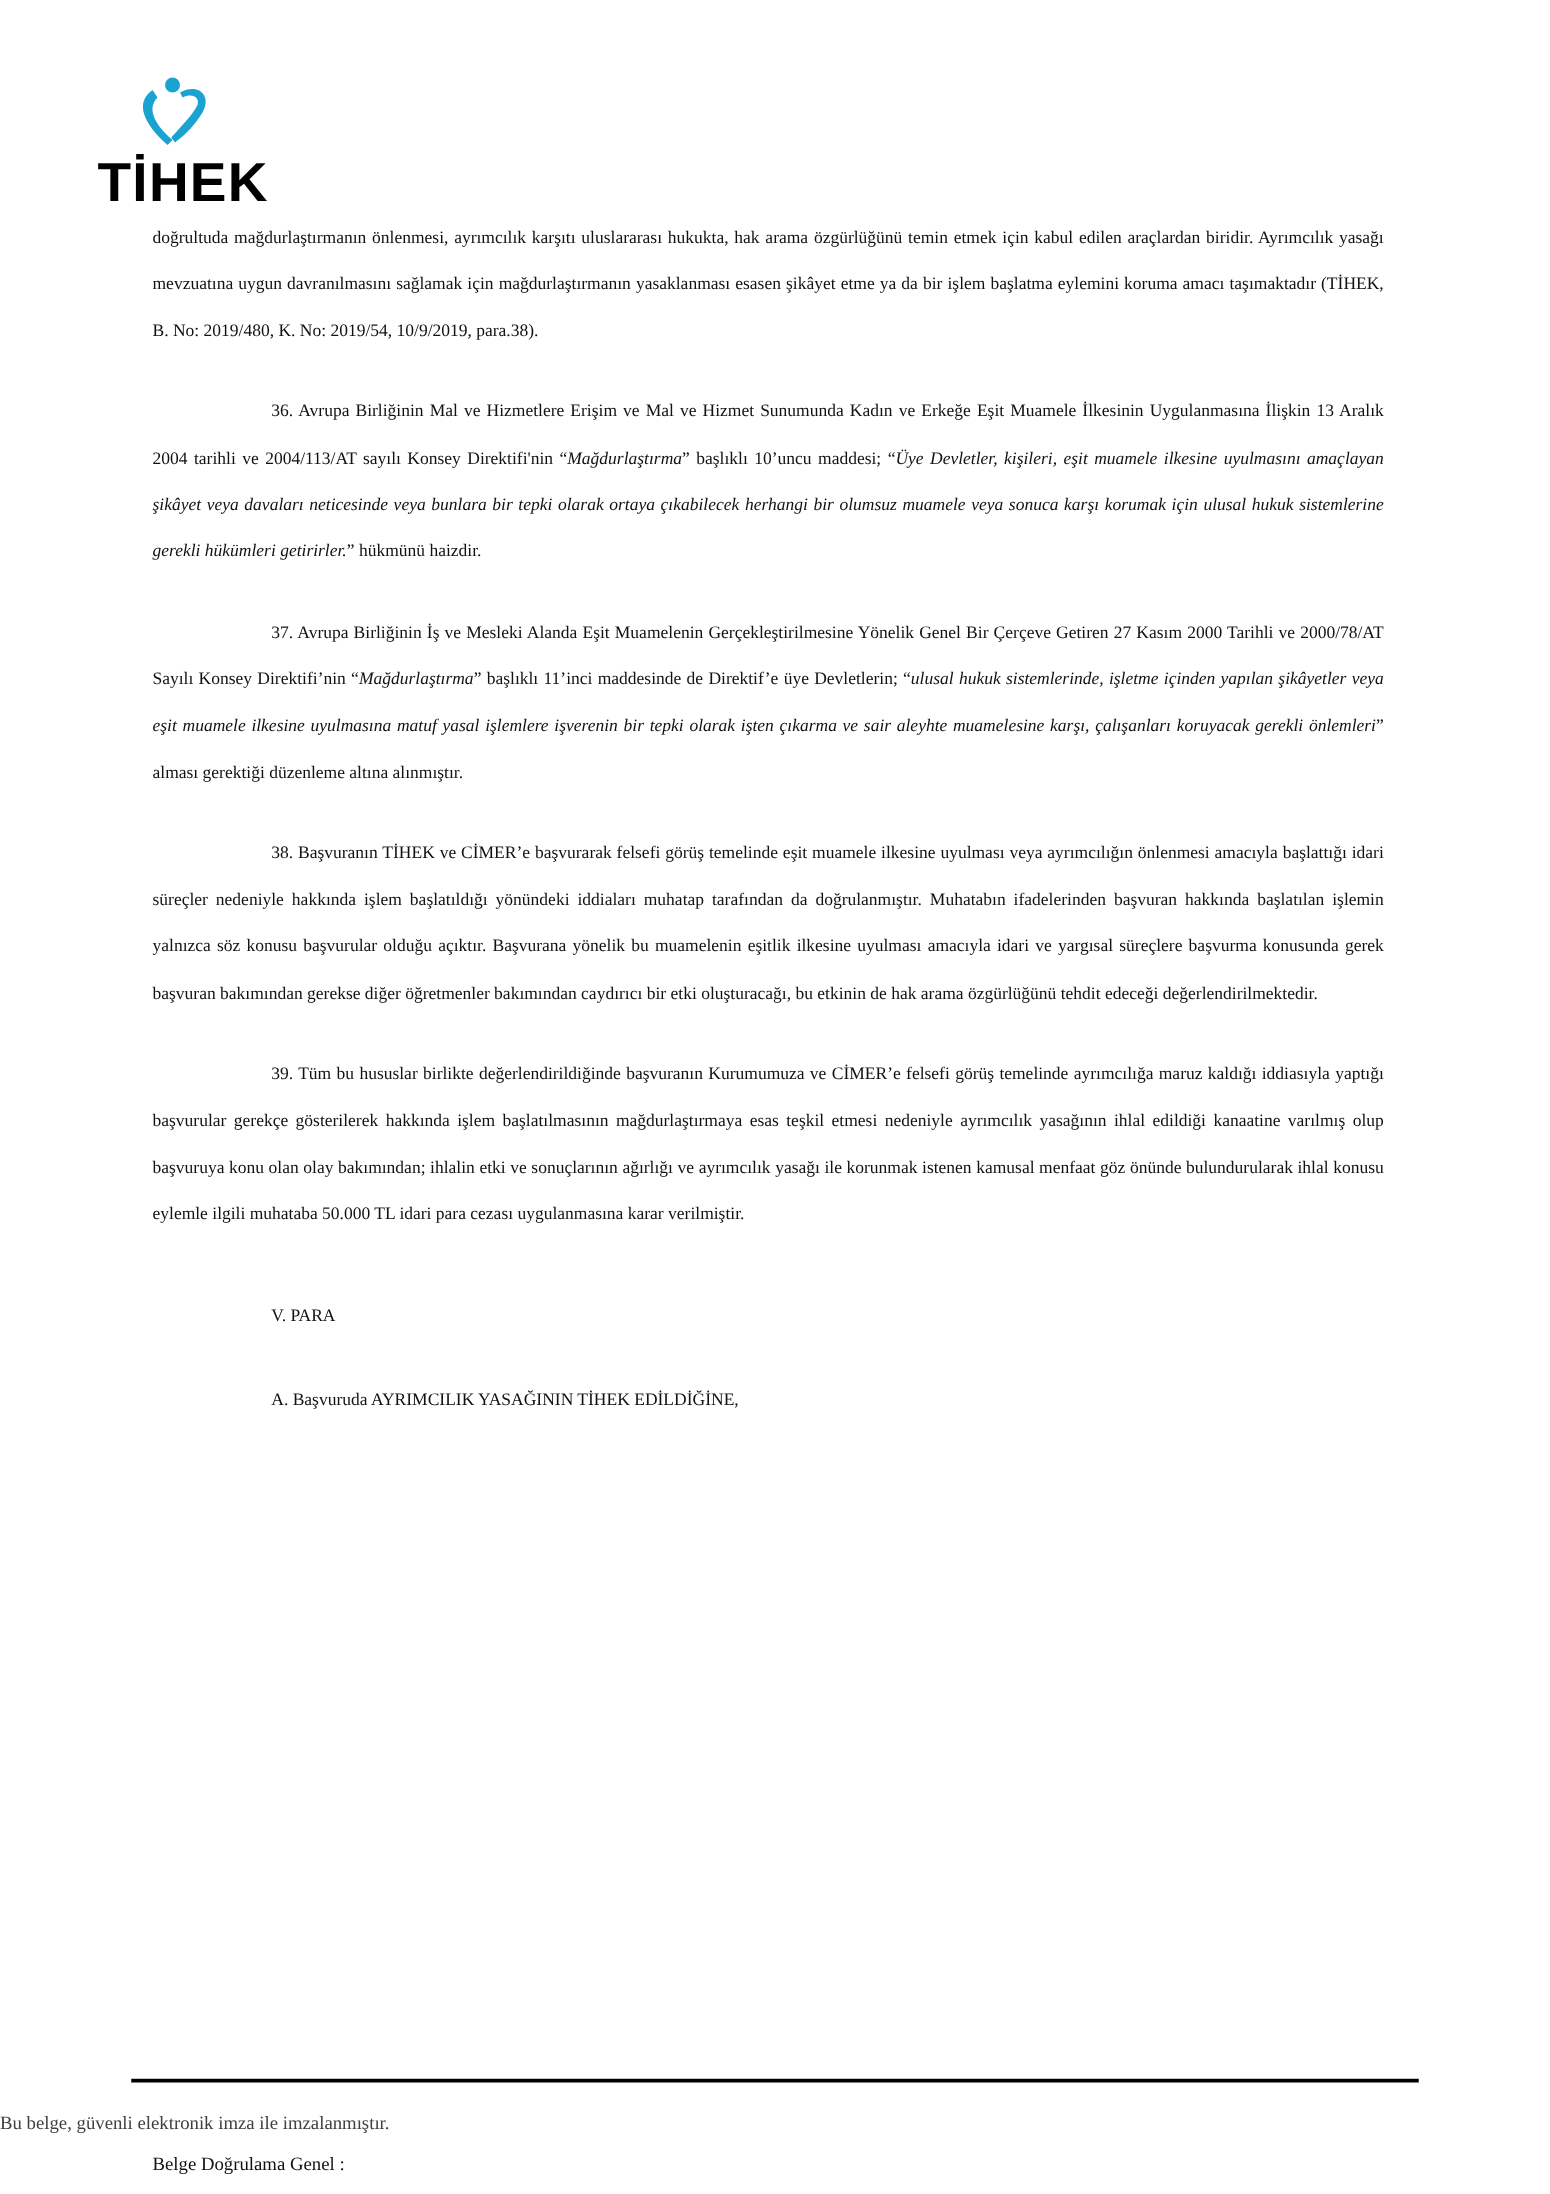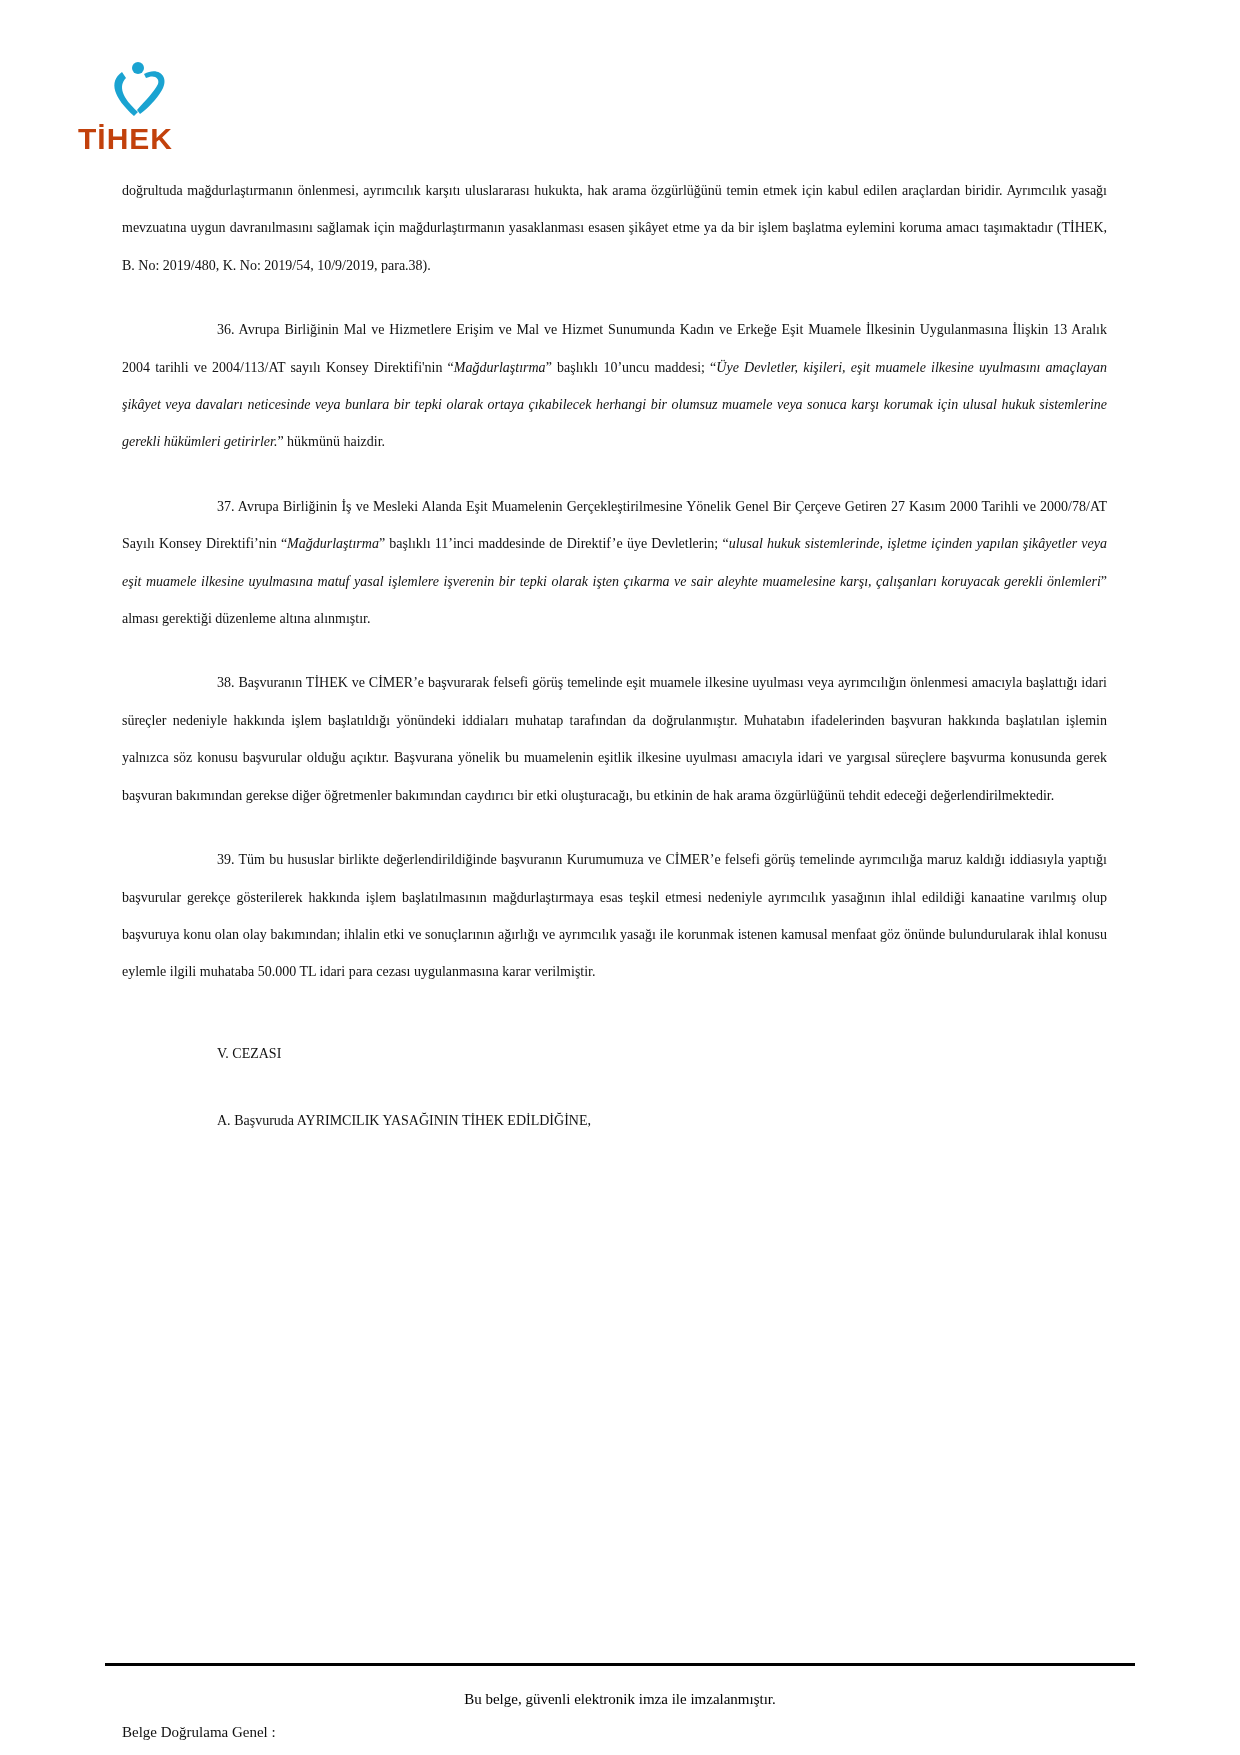--- a/index.html
+++ b/index.html
@@ -1,31 +1,31 @@
 <!DOCTYPE html>
 <html><head>
 <meta charset="utf-8">
 <style>
   html, body { margin: 0; padding: 0; background: #ffffff; }
   body { width: 1240px; height: 1755px; position: relative; overflow: hidden;
          font-family: "Liberation Serif", serif; color: #111; }
   .logo { position: absolute; left: 78px; top: 60px; width: 130px; height: 110px; }
   .logo-text { position: absolute; left: 0; top: 62px; font-family: "Liberation Sans", sans-serif;
-               font-weight: bold; font-size: 30px; color: #c2410c; letter-spacing: 1px; }
+               font-weight: bold; font-size: 44px; color: #000000; letter-spacing: 1px; }
   .content { position: absolute; left: 122px; top: 172px; width: 985px; }
   p { margin: 0; font-size: 14px; line-height: 37.4px; text-align: justify; }
   .para { margin-bottom: 27px; }
   .indent { text-indent: 75px; }
   b { font-weight: normal; margin-left: 20px; }
   i { font-style: italic; }
   .heading { margin-top: 44px; margin-bottom: 30px; }
   .decision { margin-bottom: 30px; }
   .footer-line { position: absolute; left: 105px; top: 1663px; width: 1030px; height: 3px; background: #000; }
-  .footer-red { position: absolute; left: 0; width: 1240px; top: 1691px; text-align: center;
-                color: #000000; font-size: 15px; }
+  .footer-red { position: absolute; left: 0; width: 1240px; top: 1691px; text-align: left;
+                color: #404040; font-size: 15px; }
   .footer-code { position: absolute; left: 122px; top: 1724px; font-size: 15px; }
   .footer-page { position: absolute; left: 0; width: 1240px; top: 1778px; font-size: 15px; }
 </style>
 </head>
 <body>
 
 <div class="logo">
   <svg width="80" height="62" viewBox="0 0 80 62" style="position:absolute;left:22px;top:0;">
     <circle cx="38" cy="8" r="6" fill="#1aa3d1"></circle>
     <path d="M22 12 C8 22, 14 38, 34 56 L38 52 C22 38, 18 26, 26 18 Z" fill="#1aa3d1"></path>
@@ -38,21 +38,21 @@
   <p class="para">doğrultuda mağdurlaştırmanın önlenmesi, ayrımcılık karşıtı uluslararası hukukta, hak arama özgürlüğünü temin etmek için kabul edilen araçlardan biridir. Ayrımcılık yasağı mevzuatına uygun davranılmasını sağlamak için mağdurlaştırmanın yasaklanması esasen şikâyet etme ya da bir işlem başlatma eylemini koruma amacı taşımaktadır (TİHEK, B. No: 2019/480, K. No: 2019/54, 10/9/2019, para.38).</p>
 
   <p class="para indent"><b>36.</b><span> Avrupa Birliğinin Mal ve Hizmetlere Erişim ve Mal ve Hizmet Sunumunda Kadın ve Erkeğe Eşit Muamele İlkesinin Uygulanmasına İlişkin 13 Aralık 2004 tarihli ve 2004/113/AT sayılı Konsey Direktifi'nin “</span><i>Mağdurlaştırma</i><span>” başlıklı 10’uncu maddesi; “</span><i>Üye Devletler, kişileri, eşit muamele ilkesine uyulmasını amaçlayan şikâyet veya davaları neticesinde veya bunlara bir tepki olarak ortaya çıkabilecek herhangi bir olumsuz muamele veya sonuca karşı korumak için ulusal hukuk sistemlerine gerekli hükümleri getirirler.</i><span>” hükmünü haizdir.</span></p>
 
   <p class="para indent"><b>37.</b><span> Avrupa Birliğinin İş ve Mesleki Alanda Eşit Muamelenin Gerçekleştirilmesine Yönelik Genel Bir Çerçeve Getiren 27 Kasım 2000 Tarihli ve 2000/78/AT Sayılı Konsey Direktifi’nin “</span><i>Mağdurlaştırma</i><span>” başlıklı 11’inci maddesinde de Direktif’e üye Devletlerin; “</span><i>ulusal hukuk sistemlerinde, işletme içinden yapılan şikâyetler veya eşit muamele ilkesine uyulmasına matuf yasal işlemlere işverenin bir tepki olarak işten çıkarma ve sair aleyhte muamelesine karşı, çalışanları koruyacak gerekli önlemleri</i><span>” alması gerektiği düzenleme altına alınmıştır.</span></p>
 
   <p class="para indent"><b>38.</b><span> Başvuranın TİHEK ve CİMER’e başvurarak felsefi görüş temelinde eşit muamele ilkesine uyulması veya ayrımcılığın önlenmesi amacıyla başlattığı idari süreçler nedeniyle hakkında işlem başlatıldığı yönündeki iddiaları muhatap tarafından da doğrulanmıştır. Muhatabın ifadelerinden başvuran hakkında başlatılan işlemin yalnızca söz konusu başvurular olduğu açıktır. Başvurana yönelik bu muamelenin eşitlik ilkesine uyulması amacıyla idari ve yargısal süreçlere başvurma konusunda gerek başvuran bakımından gerekse diğer öğretmenler bakımından caydırıcı bir etki oluşturacağı, bu etkinin de hak arama özgürlüğünü tehdit edeceği değerlendirilmektedir.</span></p>
 
   <p class="para indent"><b>39.</b><span> Tüm bu hususlar birlikte değerlendirildiğinde başvuranın Kurumumuza ve CİMER’e felsefi görüş temelinde ayrımcılığa maruz kaldığı iddiasıyla yaptığı başvurular gerekçe gösterilerek hakkında işlem başlatılmasının mağdurlaştırmaya esas teşkil etmesi nedeniyle ayrımcılık yasağının ihlal edildiği kanaatine varılmış olup başvuruya konu olan olay bakımından; ihlalin etki ve sonuçlarının ağırlığı ve ayrımcılık yasağı ile korunmak istenen kamusal menfaat göz önünde bulundurularak ihlal konusu eylemle ilgili muhataba 50.000 TL idari para cezası uygulanmasına karar verilmiştir.</span></p>
 
-  <p class="heading indent"><b>V. CEZASI</b></p>
+  <p class="heading indent"><b>V. PARA</b></p>
 
   <p class="decision indent"><b>A.</b><span> Başvuruda AYRIMCILIK YASAĞININ TİHEK EDİLDİĞİNE,</span></p>
 
 </div>
 
 <div class="footer-line"></div>
 <div class="footer-red">Bu belge, güvenli elektronik imza ile imzalanmıştır.</div>
 <div class="footer-code">Belge Doğrulama Genel :</div>
 <div class="footer-page">13 / 14</div>
 

